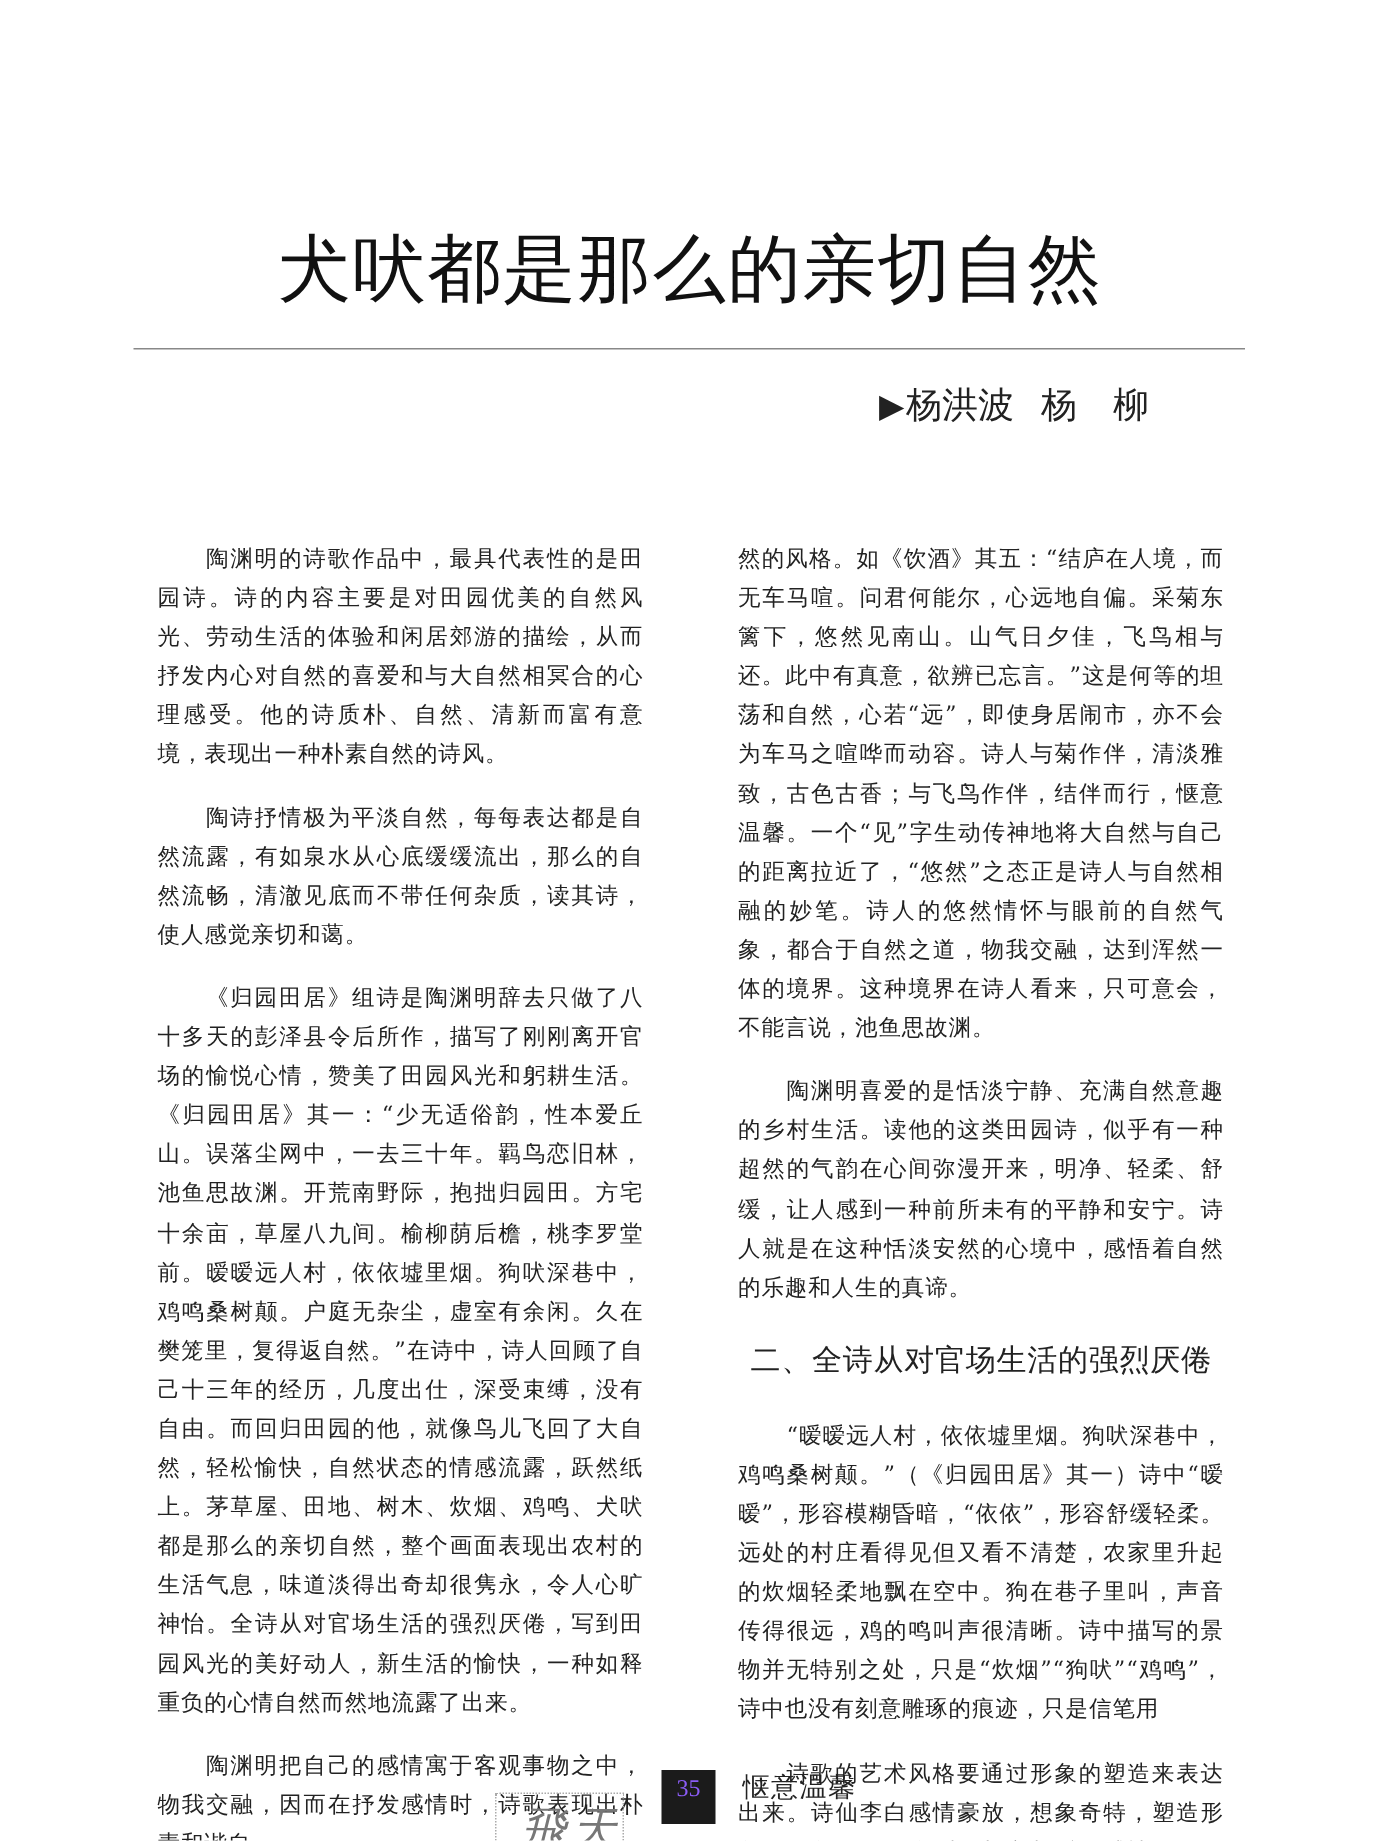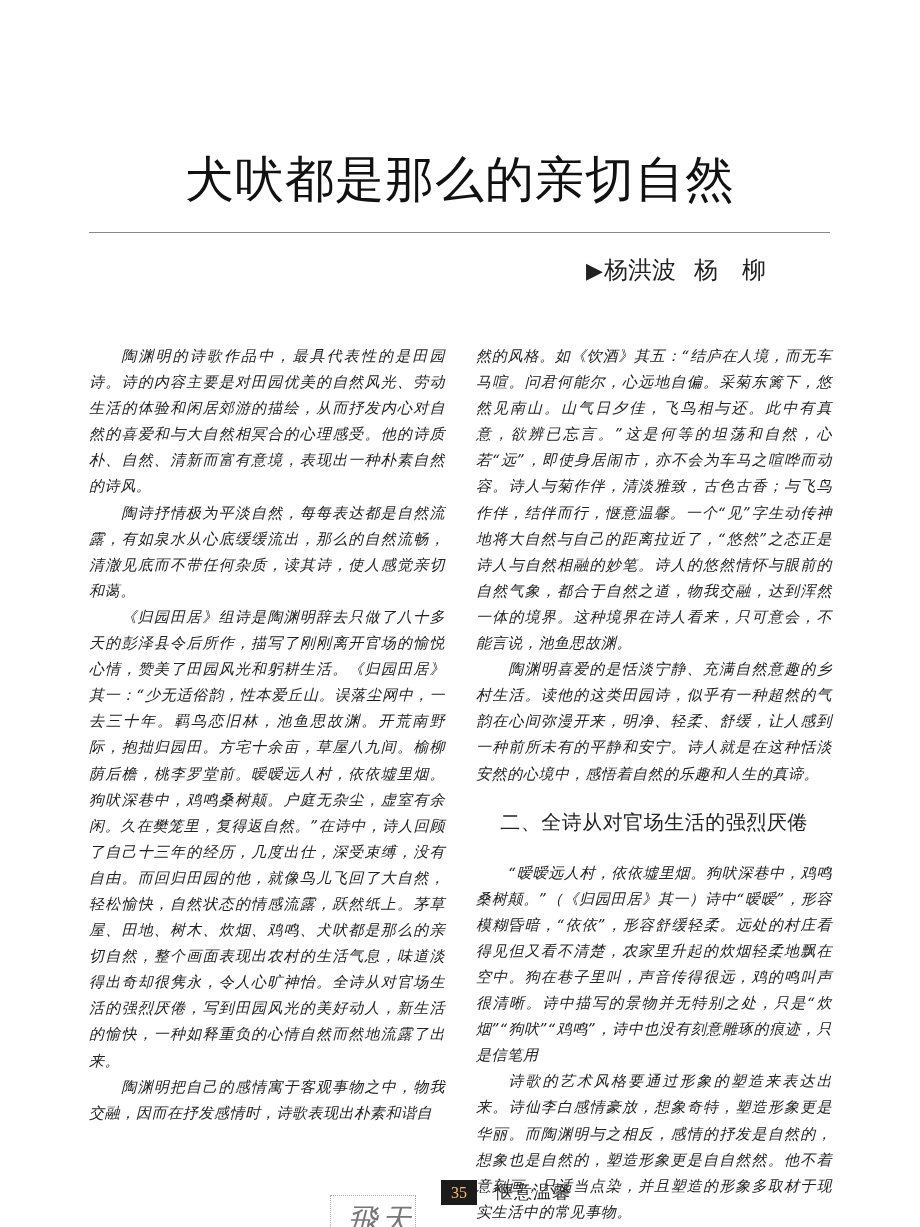--- a/index.html
+++ b/index.html
@@ -25,41 +25,41 @@
   }
   .byline .arrow { font-size: 22px; margin-right: 1px; }
   .byline .sp { display: inline-block; width: 18px; }
   .col {
     position: absolute; top: 343px; width: 356px;
     font-size: 15px; line-height: 26.1px; text-align: justify;
     letter-spacing: 0.6px; color: #222;
   }
   .col.left { left: 89px; }
   .col.right { left: 476px; }
-  .col p { margin: 0; text-indent: 2.15em; font-style: italic; }
+  .col p { margin: 16px; text-indent: 2.15em; }
   .col p.noindent { text-indent: 0; }
   .col h2 {
     margin: 0; font-weight: normal; text-align: center;
     font-size: 20px; line-height: 26px; letter-spacing: 0.5px;
     font-family: "DejaVu Sans", "Liberation Sans", sans-serif;
     color: #222;
   }
   .col.left h2 { margin-top: 22px; margin-bottom: 25px; }
   .col.right h2 { margin-top: 22px; margin-bottom: 25px; }
   .footer-logo {
     position: absolute; left: 330px; top: 1163px; width: 86px; height: 50px;
     border: 1px dotted #aaa; box-sizing: border-box;
     font-family: "DejaVu Serif", serif; font-style: italic;
     font-size: 30px; line-height: 48px; text-align: right; color: #777;
     letter-spacing: 4px;
     margin-top: 32px;
   }
   .page-num {
-    position: absolute; left: 441px; top: 1180px; width: 36px; height: 25px;
-    background: #1b1b1b; color: #fdba74; text-align: center;
+    position: absolute; left: 441px; top: 1180px; width: 36px; height: 36px;
+    background: #1b1b1b; color: #8b5cf6; text-align: center;
     font-family: "Liberation Serif", serif; font-size: 16px; line-height: 25px;
   }
   .section-name {
     position: absolute; left: 495px; top: 1179px;
     font-size: 18px; line-height: 26px; color: #222; letter-spacing: 1px;
     font-family: "DejaVu Sans", "Liberation Sans", sans-serif;
   }
 </style>
 </head>
 <body>

